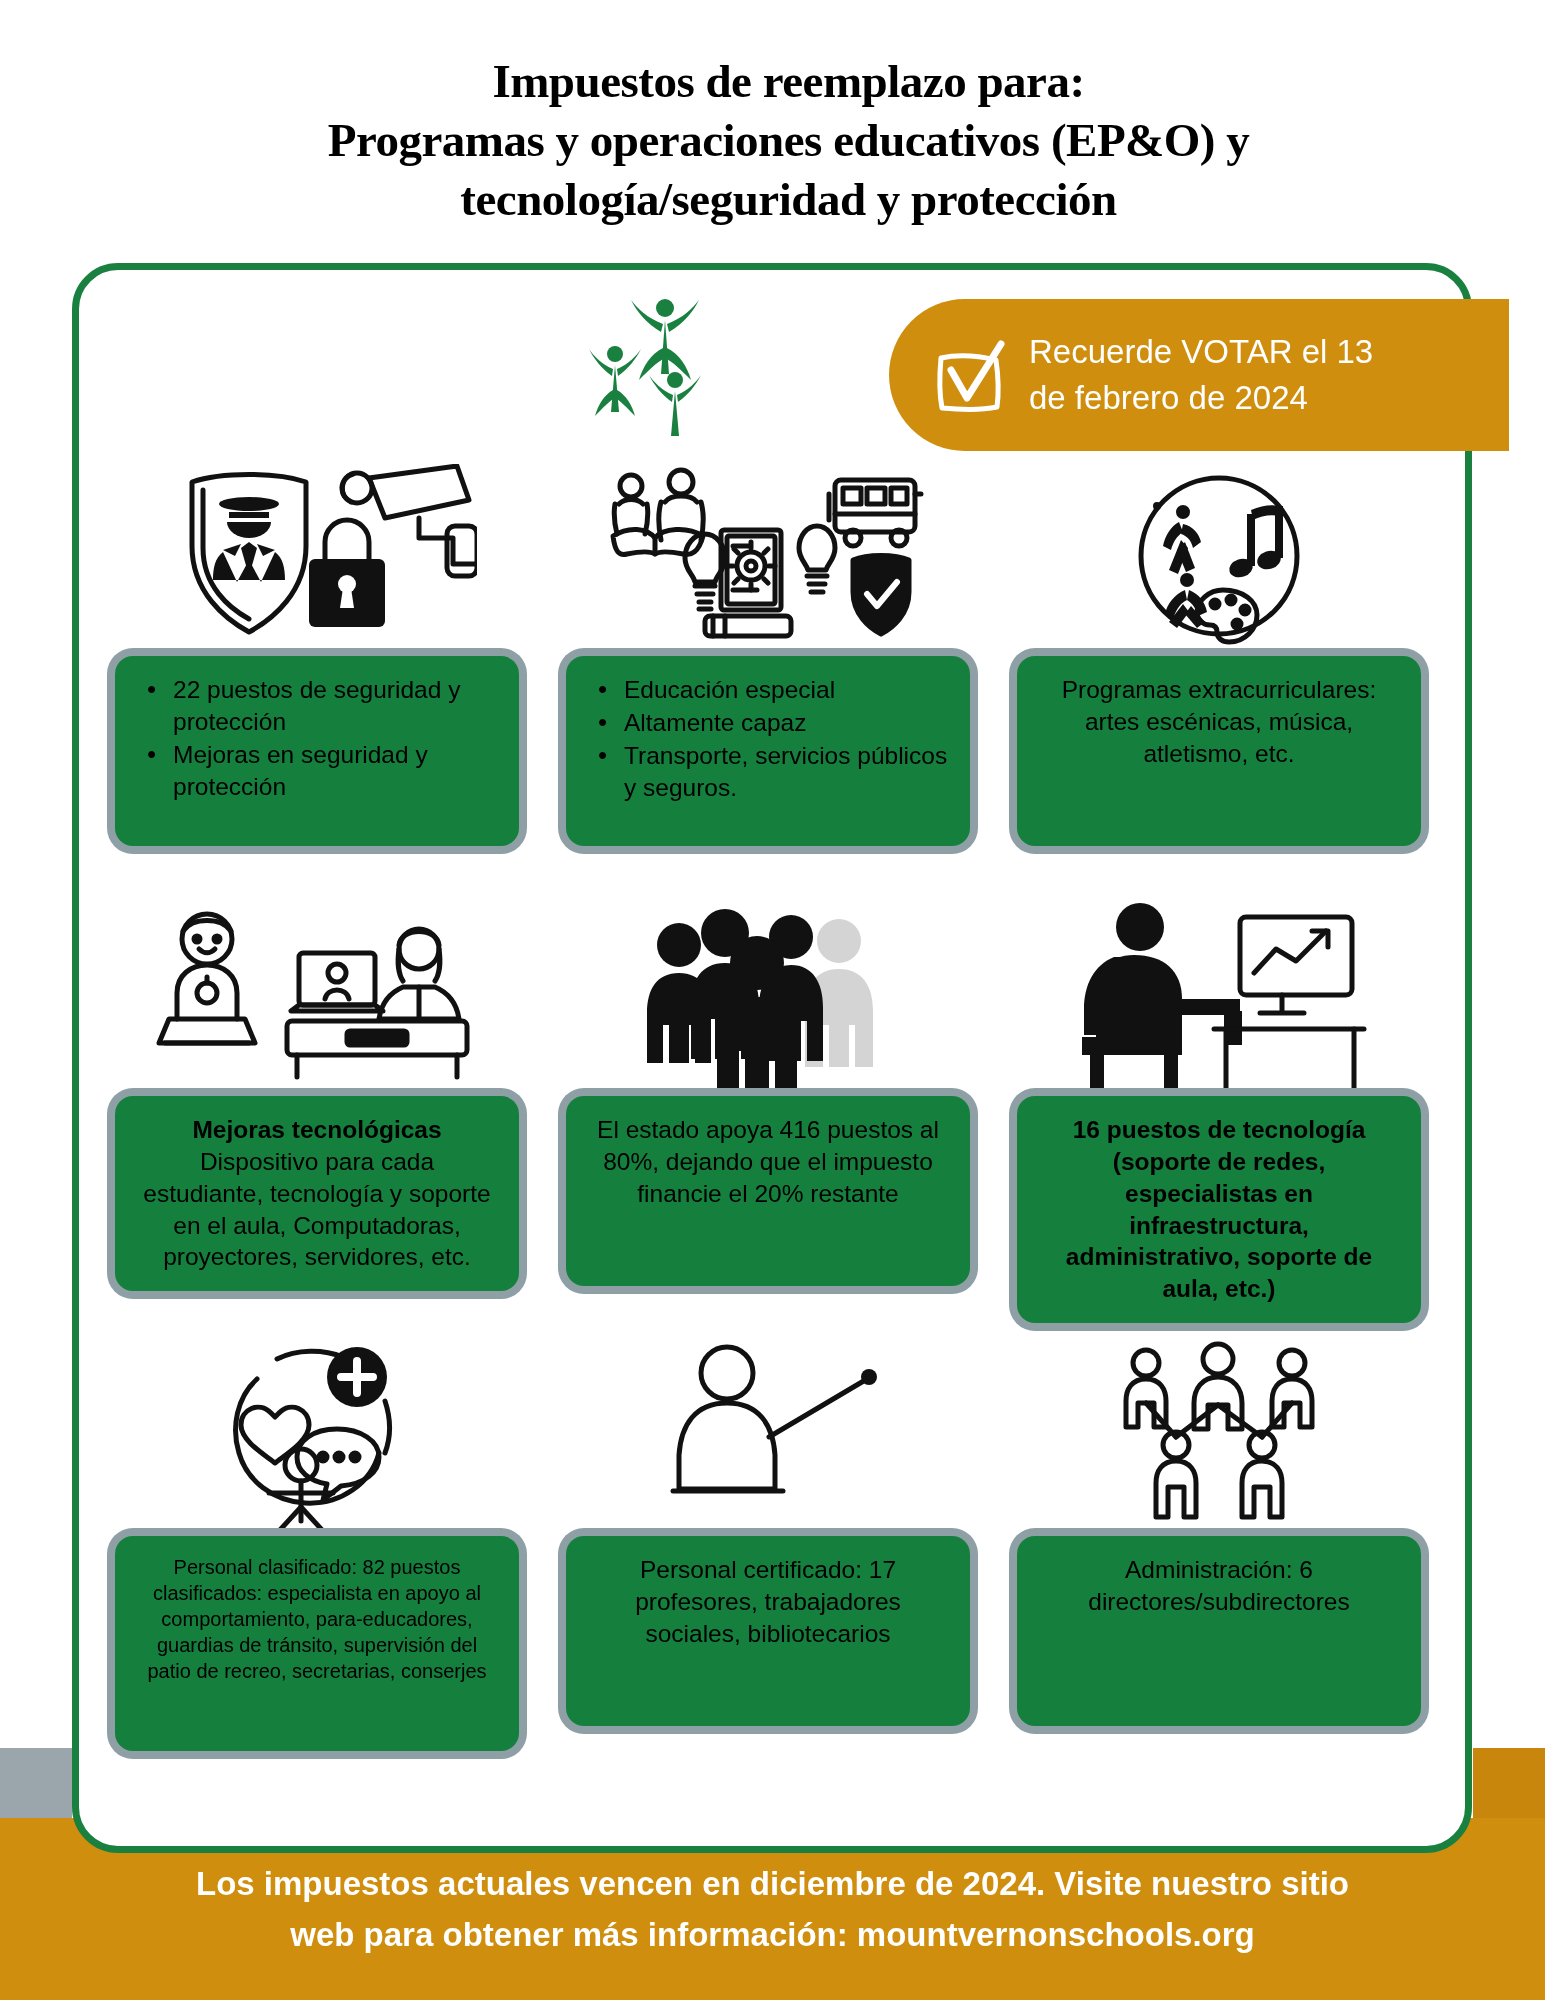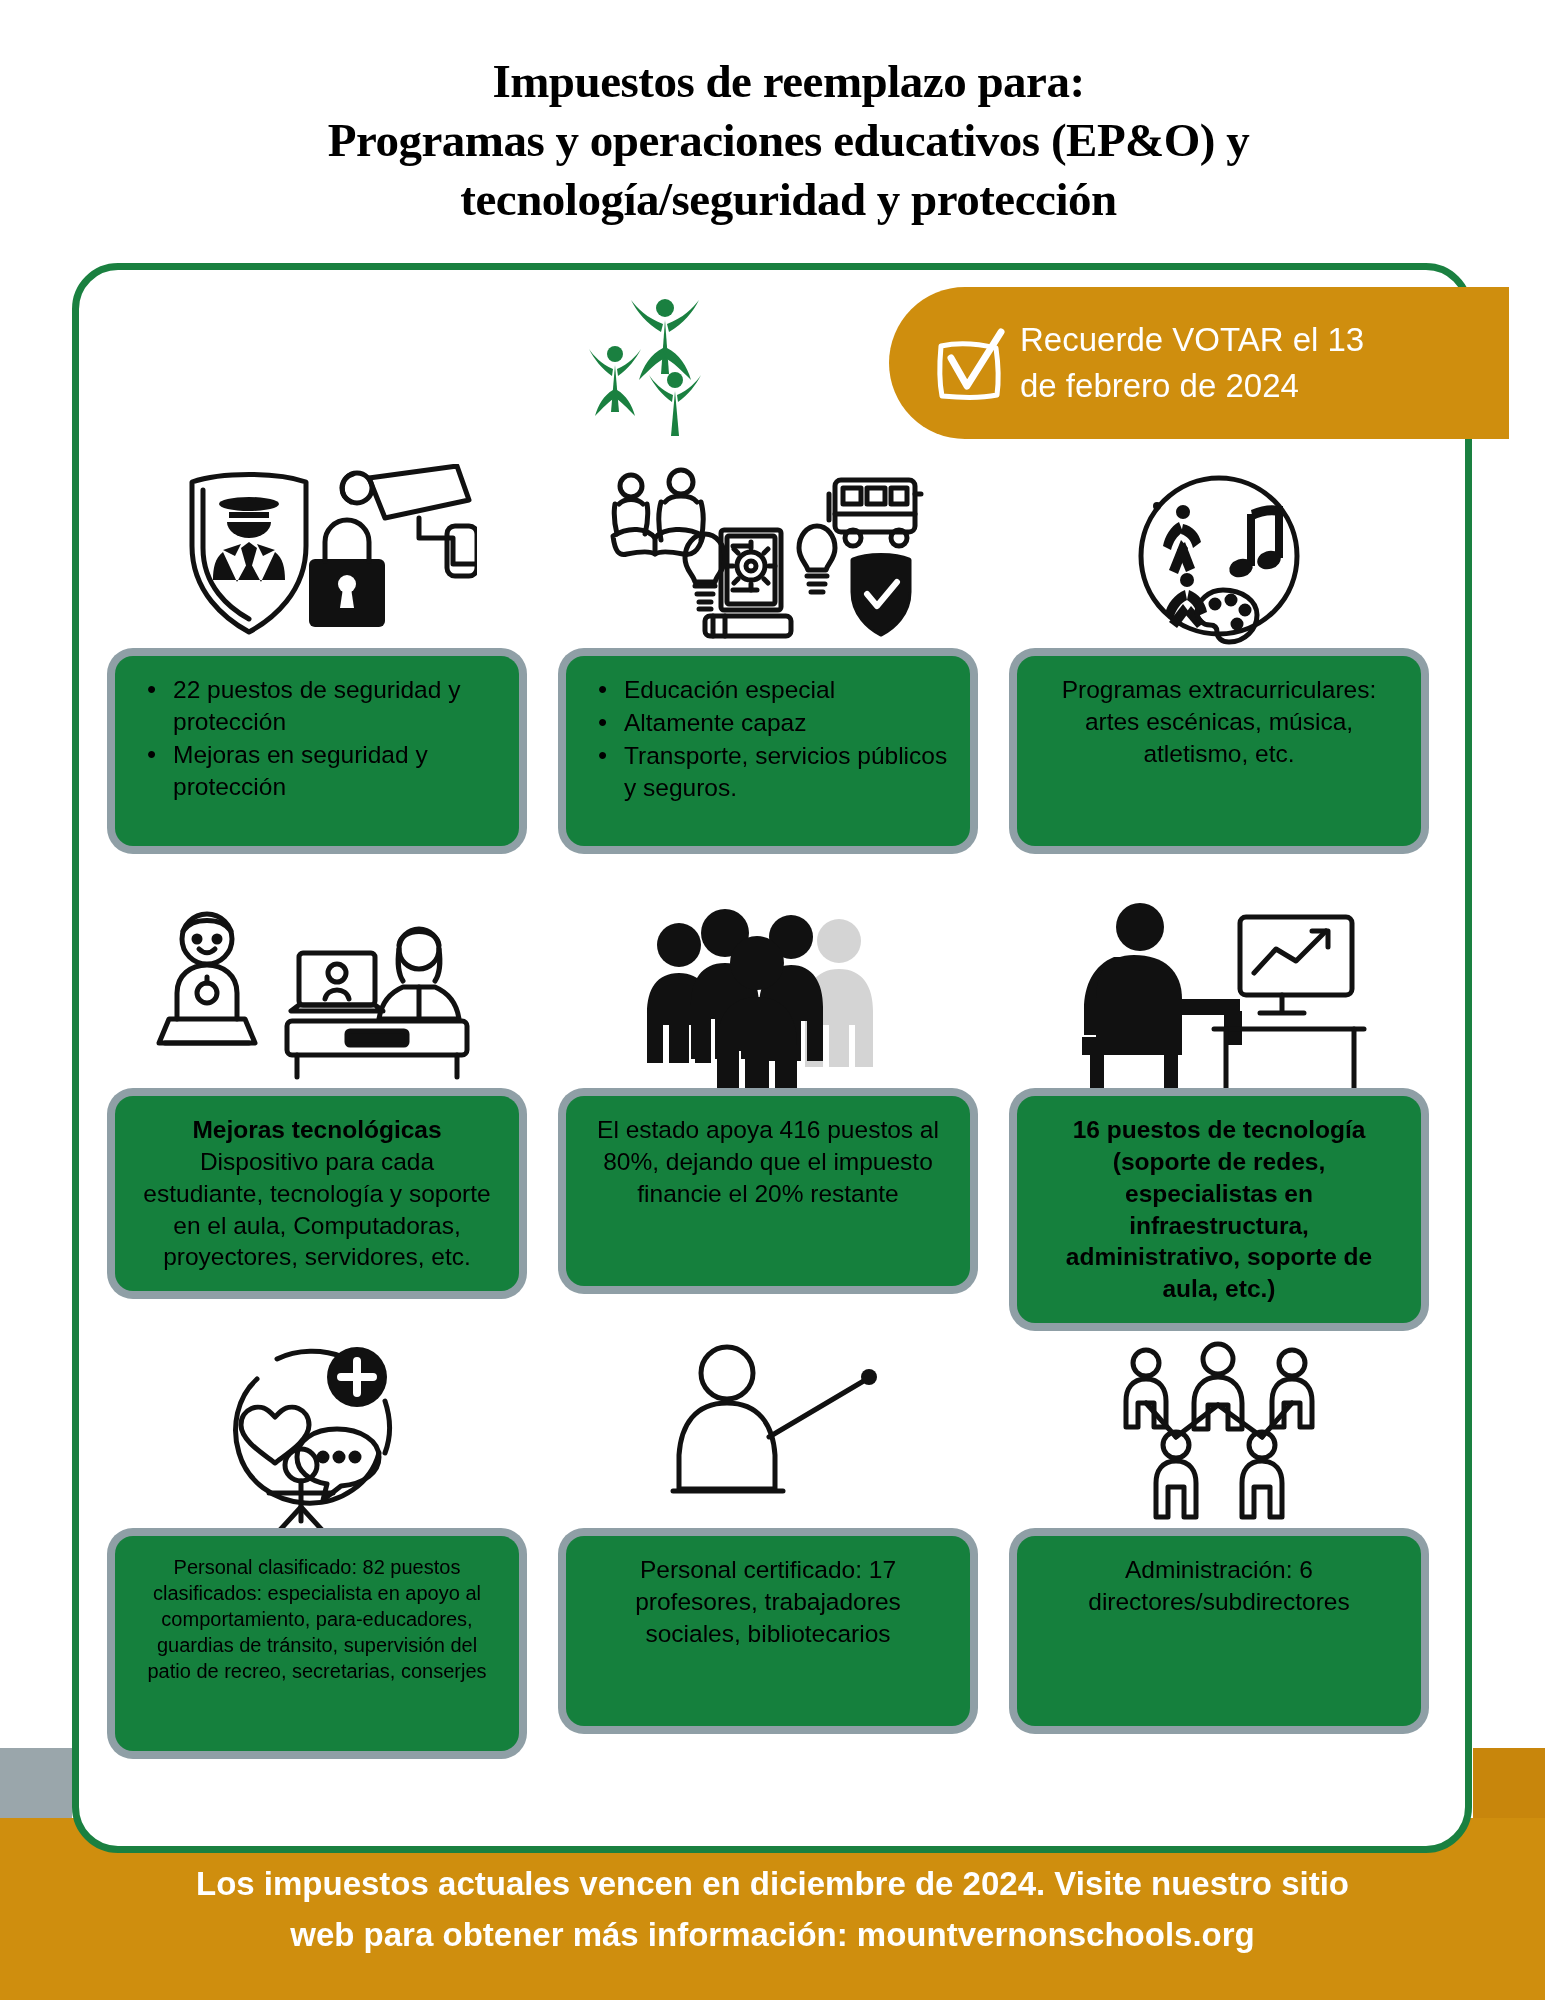--- a/index.html
+++ b/index.html
@@ -71,24 +71,24 @@
   }
   .logo-mark { position:absolute; left:0; top:8px; width:140px; height:150px; }
   .logo-text {
     position:absolute; left:132px; top:26px; width:150px;
     font-family:"Liberation Serif","DejaVu Serif", serif;
     font-size:31px; line-height:1.22; color:#1b1b1b; font-weight:400;
   }
   .logo-text span { display:block; }
 
   .gold-pill {
-    position:absolute; left:810px; top:17px; width:620px; height:152px;
+    position:absolute; left:810px; top:29px; width:620px; height:152px;
     background:#cf8e0e;
     border-radius: 76px 0 0 76px;
-    display:flex; align-items:center; gap:13px;
+    display:flex; align-items:center; gap:22px;
     padding-left: 44px;
   }
   .gold-pill .vote-text {
     color:#ffffff; font-size:33px; line-height:1.4; text-align:left;
   }
   .gold-pill .vote-text span { display:block; }
 
   
   .grid {
     position:absolute; left:0; top:186px; width:1400px; height:1400px;

